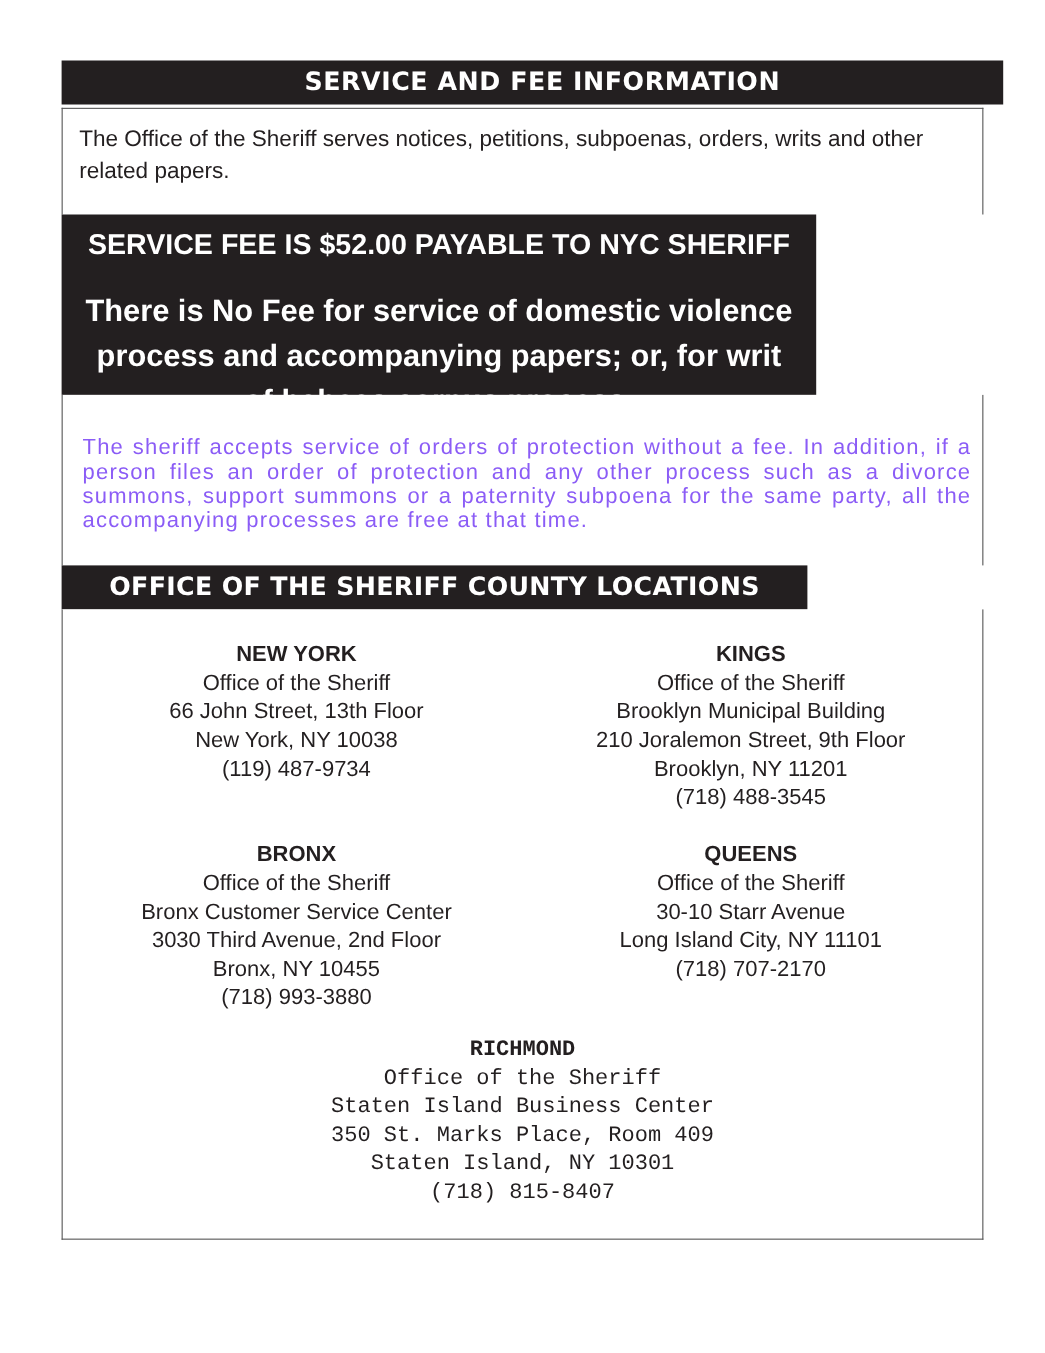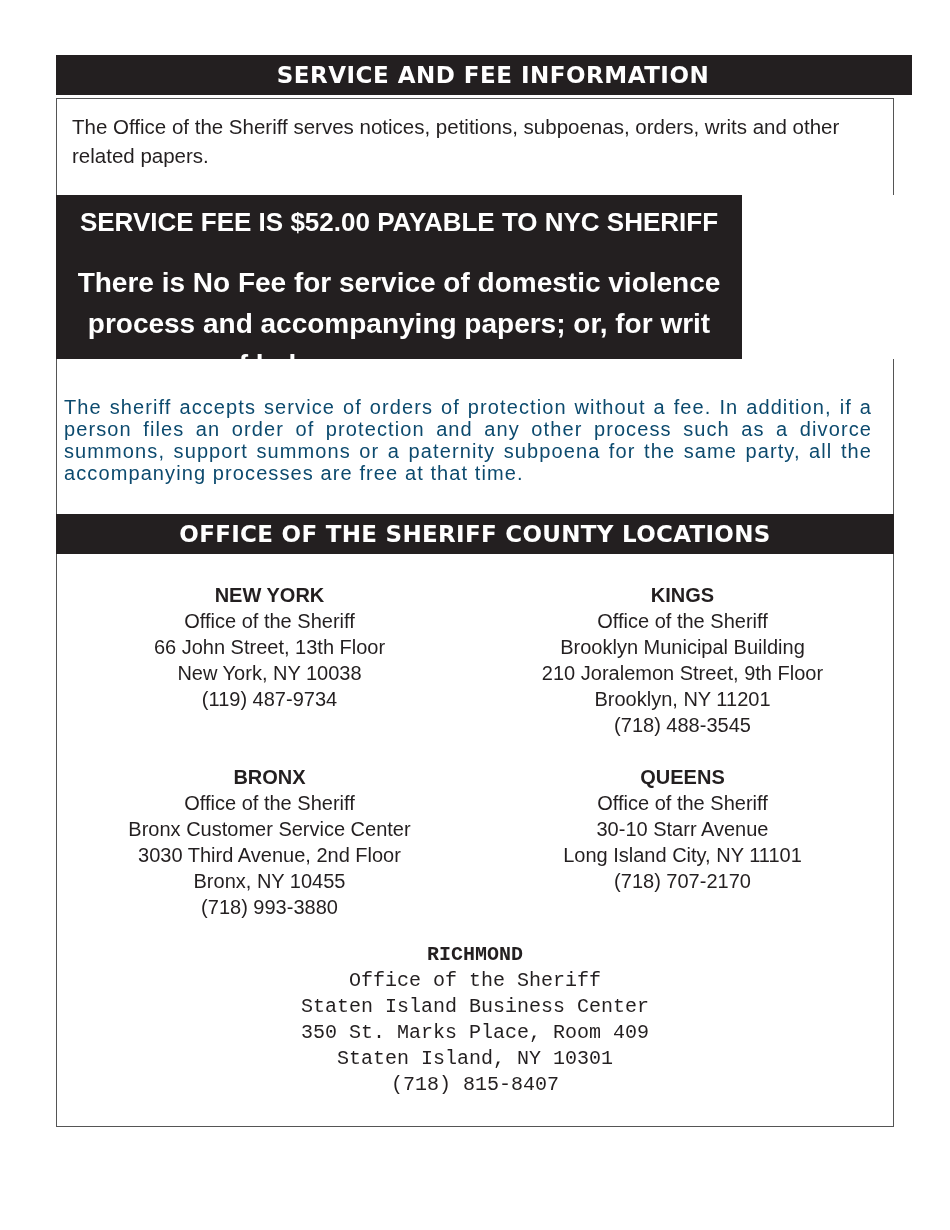--- a/index.html
+++ b/index.html
@@ -83,34 +83,34 @@
     left: 56px;
     top: 359px;
     width: 836px;
     height: 155px;
     border-left: 1px solid #555;
     border-right: 1px solid #555;
     background: #fff;
   }
   .protection-text {
     position: absolute;
-    left: 7px;
+    left: 18px;
     top: 37px;
     width: 808px;
     font-size: 20px;
     line-height: 22px;
     letter-spacing: 1.1px;
     text-align: justify;
-    color: #0c4a6e;
+    color: #8b5cf6;
   }
   .locations-bar {
     position: absolute;
     left: 56px;
     top: 514px;
-    width: 838px;
+    width: 678px;
     height: 40px;
     background: #231f20;
     color: #ffffff;
     font-family: "DejaVu Sans", sans-serif;
     font-weight: bold;
     font-size: 23px;
     letter-spacing: 0.3px;
     text-align: center;
     line-height: 40px;
   }

